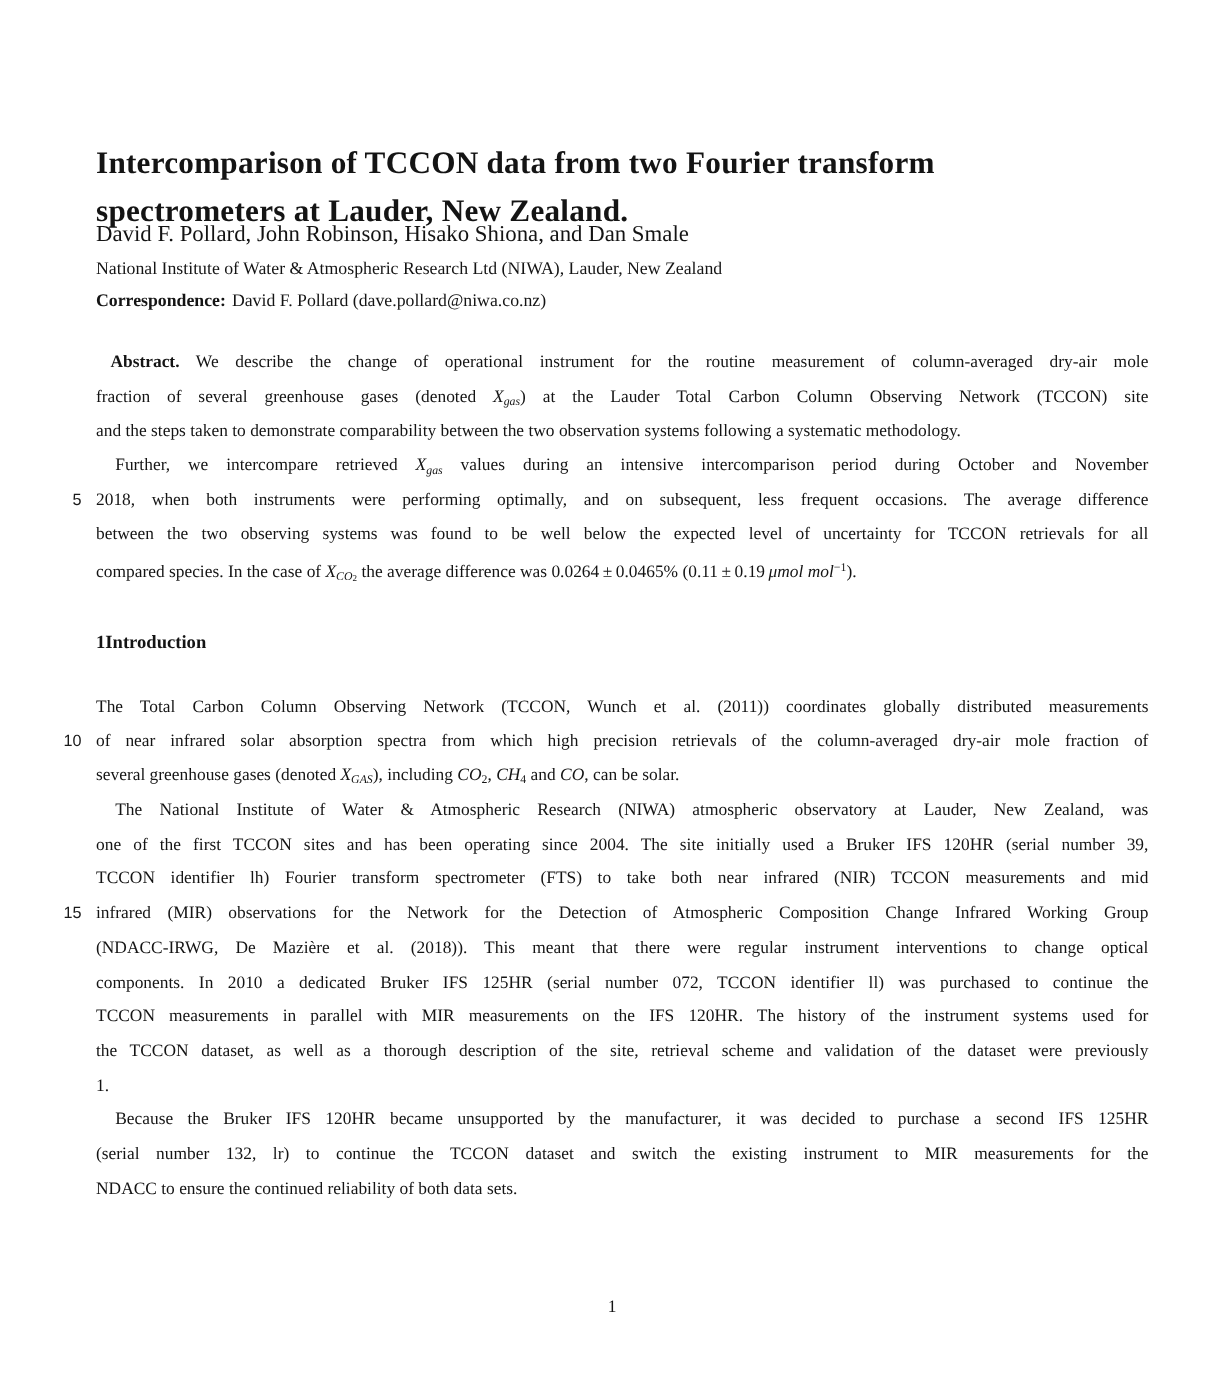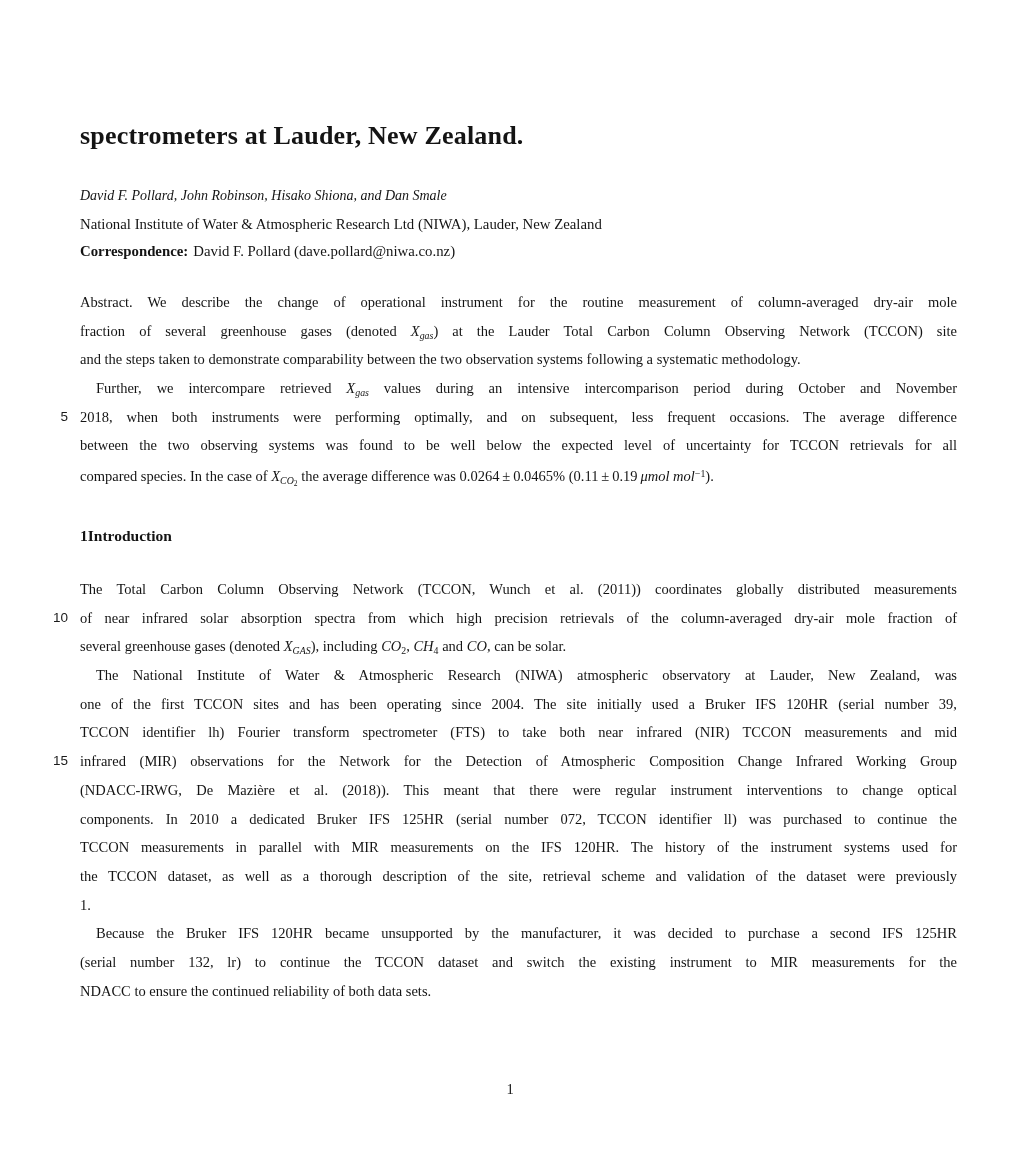--- a/index.html
+++ b/index.html
@@ -15,21 +15,21 @@
 
   .title {
     position: absolute; left: 80px; top: 99px; width: 880px;
     font-size: 26px; font-weight: bold; line-height: 39.5px;
     letter-spacing: 0.2px;
   }
   .title .tline { display: block; }
 
   .authors {
     position: absolute; left: 80px; top: 185px; width: 880px;
-    font-size: 14px; line-height: 22px; font-style: italic;
+    font-size: 19px; line-height: 22px;
   }
   .affiliation {
     position: absolute; left: 80px; top: 215px; width: 880px;
     font-size: 14.8px; line-height: 19px;
   }
   .correspondence {
     position: absolute; left: 80px; top: 242px; width: 880px;
     font-size: 14.8px; line-height: 19px;
   }
   .correspondence .clabel { font-weight: bold; margin-right: 5px; }
@@ -55,38 +55,39 @@
 
   .lnum {
     position: absolute; left: -38px; top: 0; width: 26px;
     text-align: right;
     font-family: "Liberation Sans", sans-serif;
     font-size: 13.5px; color: #1a1a1a;
     line-height: 28.7px;
     text-align-last: right;
   }
 
-  .bold { font-weight: normal; }
+  .bold { font-weight: bold; margin-left: 12px; }
   .mi   { font-style: italic; }
   .sb   { font-size: 68%; font-style: italic; vertical-align: -0.28em; letter-spacing: 0; }
   .sbu  { font-size: 68%; font-style: normal; vertical-align: -0.28em; }
   .sbb  { font-size: 52%; font-style: normal; vertical-align: -0.55em; }
   .sp   { font-size: 68%; font-style: normal; vertical-align: 0.45em; }
 
   .page-number {
     position: absolute; left: 0; top: 1081px; width: 1020px;
     text-align: center; font-size: 14.5px;
   }
 </style>
 </head>
 <body>
 
 <div class="page">
 
   <h1 class="title">
+    <span class="tline">Intercomparison of TCCON data from two Fourier transform</span>
     <span class="tline">spectrometers at Lauder, New Zealand.</span>
   </h1>
 
   <div class="authors">David F. Pollard, John Robinson, Hisako Shiona, and Dan Smale</div>
 
   <div class="affiliation">National Institute of Water &amp; Atmospheric Research Ltd (NIWA), Lauder, New Zealand</div>
 
   <div class="correspondence">
     <span class="clabel">Correspondence:</span><span>David F. Pollard (dave.pollard@niwa.co.nz)</span>
   </div>

